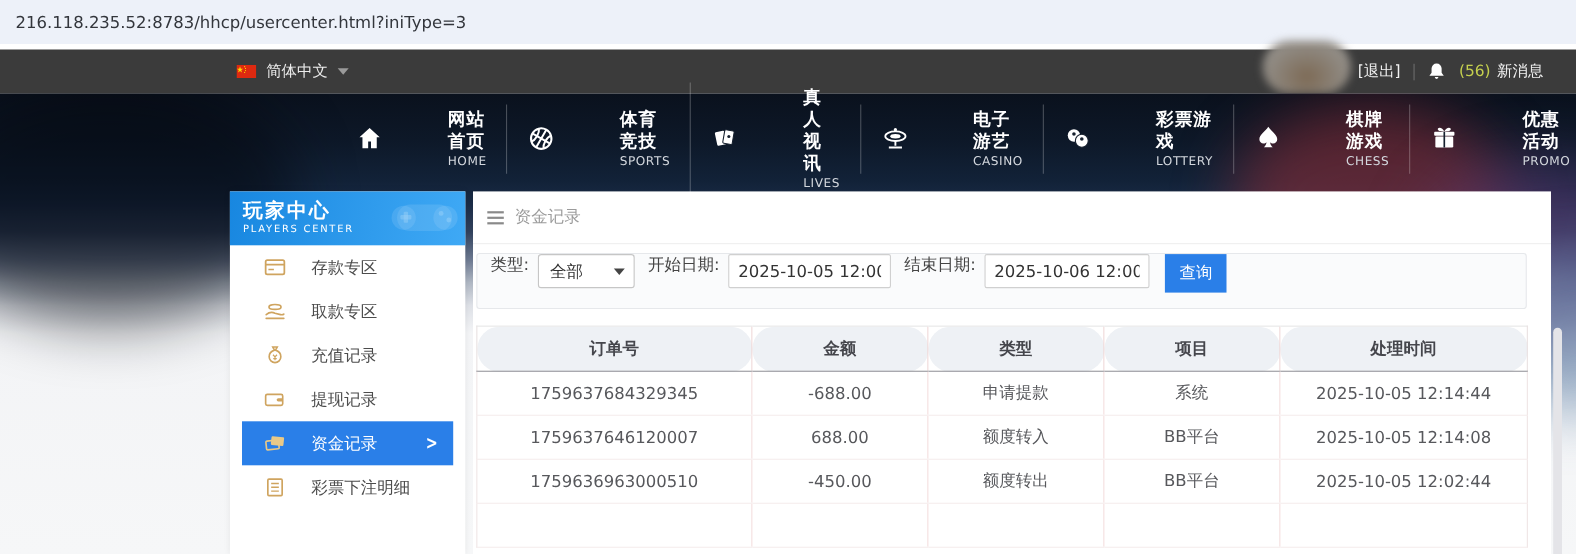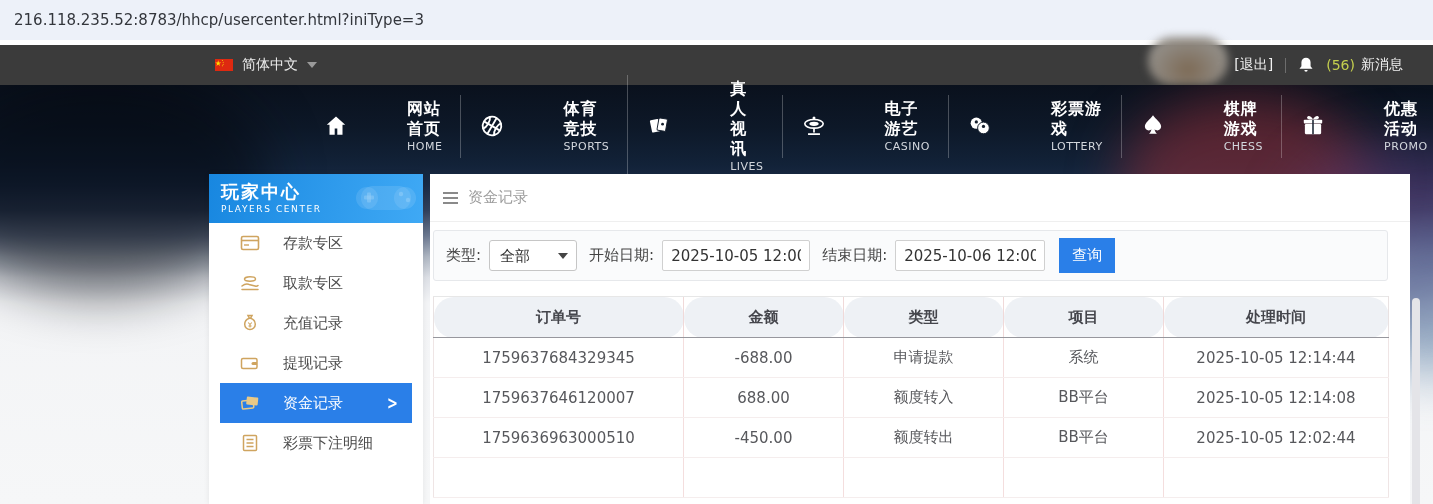--- a/index.html
+++ b/index.html
@@ -72,21 +72,21 @@
   
   .content { position:absolute; left:430px; top:174px; width:980px; height:330px;
              background:#fff; z-index:6; }
   .content-title { height:48px; display:flex; align-items:center; gap:10px;
                    padding-left:13px; border-bottom:1px solid #efefef; color:#9b9b9b; font-size:15px; }
   .hamb { width:15px; display:flex; flex-direction:column; gap:3px; }
   .hamb span { display:block; height:2px; background:#8a8a8a; }
 
   .filterbar { margin:8px 22px 0 3px; height:51px; background:#fafbfc;
                border:1px solid #e6e8eb; border-radius:3px;
-               display:flex; align-items:center; padding-left:12px; font-size:15px; color:#444; }
+               display:flex; align-items:flex-start; padding-left:12px; font-size:15px; color:#444; }
   .f-label { margin-right:8px; }
   .select-wrap { position:relative; margin-right:12px; }
   .select-wrap select { appearance:none; -webkit-appearance:none; width:88px; height:31px;
                border:1px solid #c6c6c6; border-radius:3px; background:#fff; padding:0 22px 0 10px;
                font-size:15px; color:#333; font-family:inherit; }
   .select-caret { position:absolute; right:9px; top:13px; width:0; height:0;
                border-left:5px solid transparent; border-right:5px solid transparent;
                border-top:6px solid #444; pointer-events:none; }
   .date-input { width:148px; height:31px; border:1px solid #d0d0d0; border-radius:2px;
                padding:0 8px; font-size:15px; color:#333; font-family:inherit; margin-right:12px; }

